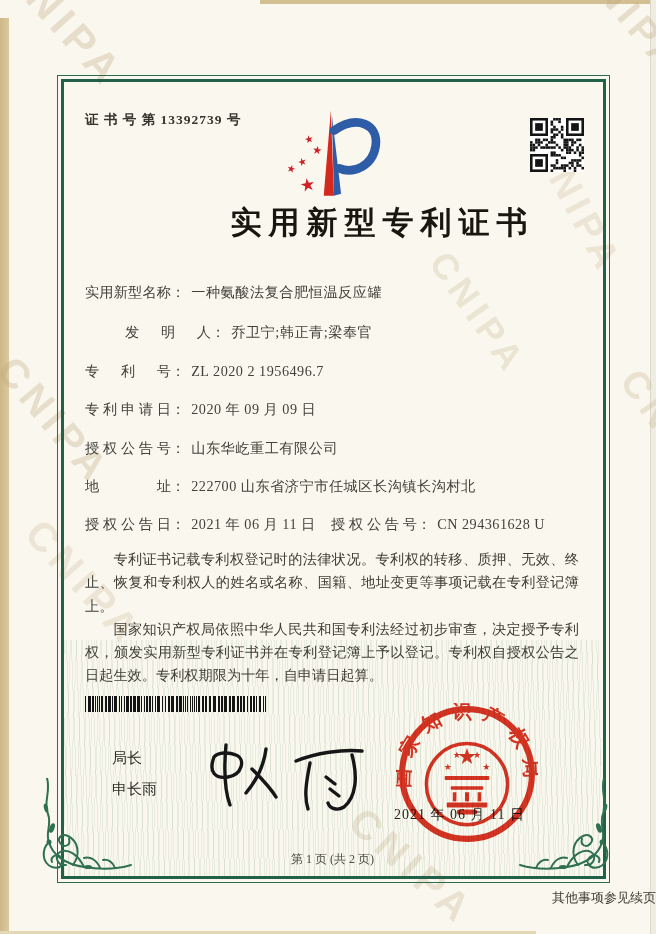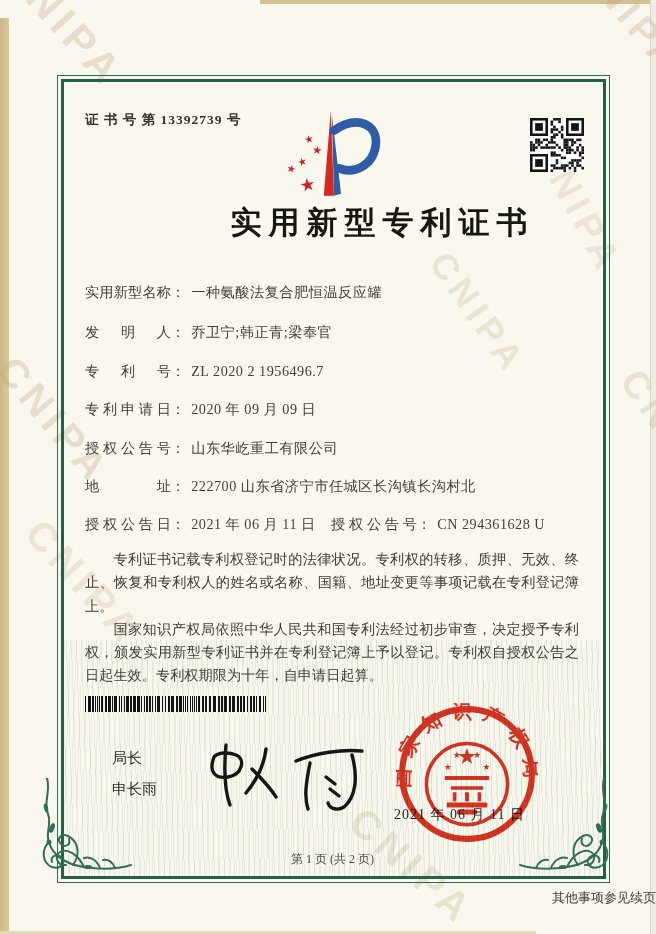--- a/index.html
+++ b/index.html
@@ -236,21 +236,21 @@
       <rect x="2.5714285714285716" y="38.57142857142858" width="12.857142857142858" height="12.857142857142858" fill="#ffffff"></rect>
       <rect x="5.142857142857143" y="41.142857142857146" width="7.714285714285715" height="7.714285714285715" fill="#141414"></rect>
     </svg>
 
   <div class="abs title">实用新型专利证书</div>
 
   <div class="abs fields">
     <div class="frow" style="top:0;">
       <span class="flabel">实用新型名称</span><span class="fcolon">：</span><span class="fvalue">一种氨酸法复合肥恒温反应罐</span>
     </div>
-    <div class="frow" style="top:40px;">
+    <div class="frow" style="top:40px;margin-left:40px;">
       <span class="flabel">发明人</span><span class="fcolon">：</span><span class="fvalue">乔卫宁;韩正青;梁奉官</span>
     </div>
     <div class="frow" style="top:79px;">
       <span class="flabel">专利号</span><span class="fcolon">：</span><span class="fvalue">ZL 2020 2 1956496.7</span>
     </div>
     <div class="frow" style="top:117px;">
       <span class="flabel">专利申请日</span><span class="fcolon">：</span><span class="fvalue">2020 年 09 月 09 日</span>
     </div>
     <div class="frow" style="top:156px;">
       <span class="flabel">授权公告号</span><span class="fcolon">：</span><span class="fvalue">山东华屹重工有限公司</span>

